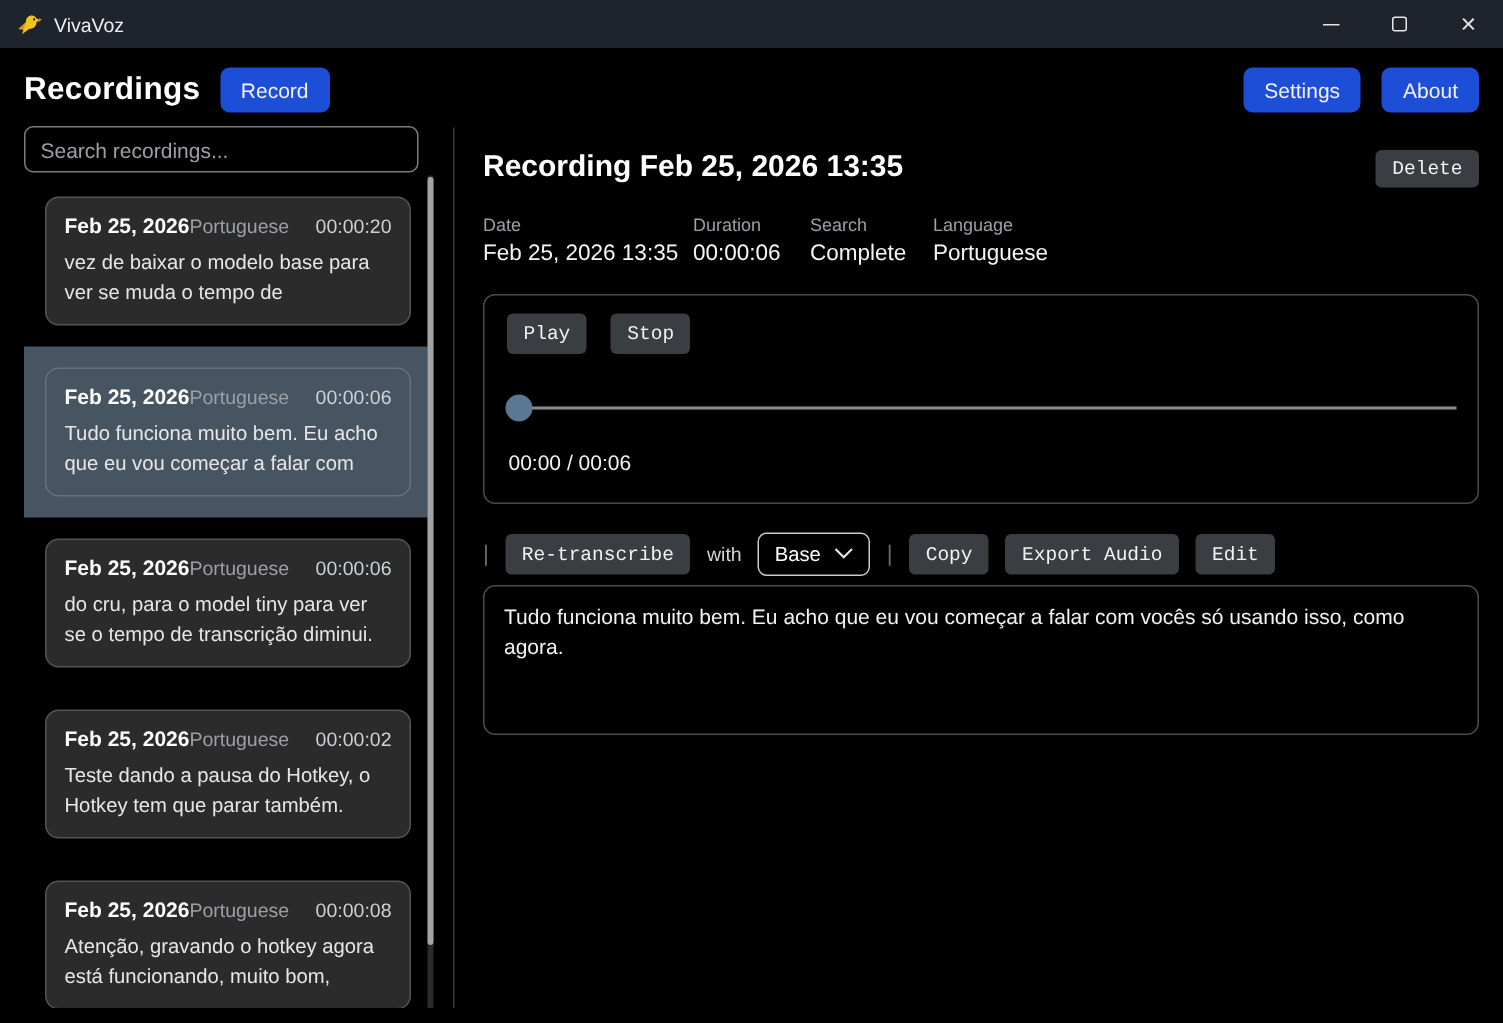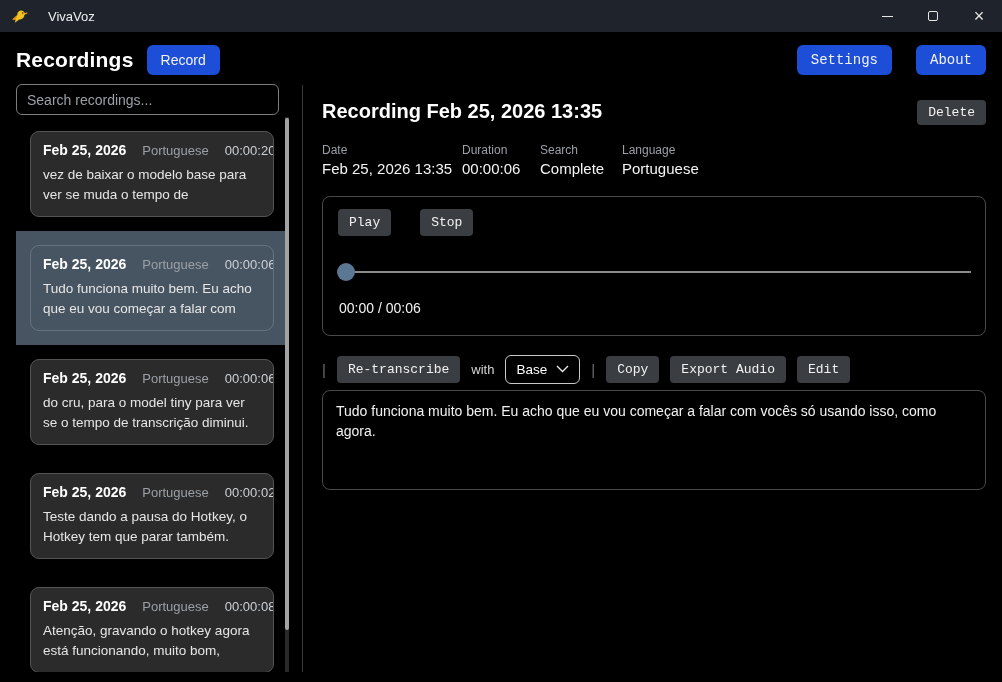--- a/index.html
+++ b/index.html
@@ -3,52 +3,52 @@
 <meta charset="utf-8">
 <style>
   * { margin:0; padding:0; box-sizing:border-box; }
   html,body { width:1002px; height:682px; background:#000; overflow:hidden;
     font-family:"Liberation Sans", sans-serif; }
   .window { position:relative; width:1002px; height:682px; background:#000; }
 
   
   .titlebar { position:absolute; top:0; left:0; width:1002px; height:32px;
     background:#1f232b; display:flex; align-items:center; }
-  .titlebar-left { display:flex; align-items:center; gap:20px; padding-left:10px; flex:1; }
+  .titlebar-left { display:flex; align-items:center; gap:8px; padding-left:10px; flex:1; }
   .app-title { color:#eceff2; font-size:13px; }
   .win-controls { display:flex; height:32px; }
   .win-btn { width:46px; height:32px; display:flex; align-items:center; justify-content:center;
     color:#e6e6e6; font-size:16px; }
   .glyph-min { display:block; width:11px; border-top:1.2px solid #e6e6e6; }
   .glyph-max { display:block; width:10px; height:10px; border:1.2px solid #e6e6e6; border-radius:2px; }
   .glyph-close { font-size:18px; line-height:1; }
 
   
   .app-header { position:absolute; top:44px; left:16px; right:16px; height:32px;
     display:flex; align-items:center; }
   .page-title { color:#fff; font-size:21px; font-weight:700; letter-spacing:.2px; }
   .btn { background:#1d4ed8; color:#f2f2f2; border:none; border-radius:6px;
     padding:7px 14px; font-size:14px; font-family:inherit; cursor:pointer; }
   .btn-sm { background:#3a3d42; color:#f2f2f2; border:none; border-radius:4px;
     padding:6px 11px; font-size:13px; font-family:Liberation Mono, monospace; cursor:pointer; }
   .record-btn { margin-left:13px; }
-  .header-right { margin-left:auto; display:flex; gap:24px;font-family:Liberation Mono, monospace; }
+  .header-right { margin-left:auto; display:flex; gap:14px; }
 
   
   .search-input { position:absolute; top:84px; left:16px; width:263px; height:31px;
     background:transparent; border:1px solid #7d7d7d; border-radius:6px; color:#e8e8e8;
     padding:0 10px; font-size:14px; font-family:inherit; }
   .search-input::placeholder { color:#9aa0a6; }
 
   .rec-list { position:absolute; top:117px; left:16px; width:272px; height:555px; overflow:hidden; }
   .rec-item { padding:14px; }
   .rec-item.selected { background:#475562; }
   .rec-card { border:1px solid #545454; border-radius:9px; background:#2b2b2b; padding:10px 12px; height:86px; overflow:hidden; }
   .rec-item.selected .rec-card { background:transparent; border-color:#65727e; }
-  .rec-card-head { display:flex; align-items:baseline; gap:16px; margin-bottom:7px; white-space:nowrap;text-align:center; }
+  .rec-card-head { display:flex; align-items:baseline; gap:0; margin-bottom:7px; white-space:nowrap;text-align:center; }
   .rec-date { color:#fff; font-weight:700; font-size:14px; }
   .rec-lang { color:#9aa0a6; font-size:13px; }
   .rec-dur { color:#ccd1d6; font-size:13px; margin-left:auto; }
   .rec-preview { color:#e6e6e6; font-size:13.5px; line-height:1.5; }
 
   .list-scrollbar-track { position:absolute; top:117px; left:285px; width:4px; height:555px; background:#2a2a2a; }
   .list-scrollbar-thumb { position:absolute; top:1px; left:0; width:4px; height:512px; background:#a3a3a3; border-radius:2px; }
 
   .v-divider { position:absolute; top:85px; left:302px; width:1px; height:587px; background:#3a3a3a; }
 
@@ -61,21 +61,21 @@
   .meta-row { position:absolute; top:58px; left:0; display:flex; }
   .meta-col { margin-right:0; }
   .meta-label { color:#9aa0a6; font-size:12px; margin-bottom:3px; }
   .meta-value { color:#f4f4f4; font-size:15px; }
   .meta-date { width:140px; }
   .meta-duration { width:78px; }
   .meta-status { width:82px; }
 
   .player-panel { position:absolute; top:111px; left:0; width:664px; height:140px;
     border:1px solid #4a4a4a; border-radius:8px; padding:12px 15px; }
-  .player-buttons { display:flex; gap:29px; }
+  .player-buttons { display:flex; gap:16px; }
   .seek-track { position:absolute; top:74px; left:16px; width:632px; height:2px; background:#8a8a8a; }
   .seek-thumb { position:absolute; top:-8px; width:18px; height:18px; border-radius:50%;
     background:#5a7793; margin-left:-2px; }
   .player-time { position:absolute; top:103px; left:16px; color:#f2f2f2; font-size:14px; }
 
   .trans-controls { position:absolute; top:267px; left:0; width:664px; height:34px;
     display:flex; align-items:center; gap:11px; }
   .trans-with { color:#b5b5b5; font-size:12.5px; }
   .sep { color:#6c6c6c; font-size:15px; }
   .with-label { color:#d4d4d4; font-size:13px; }

